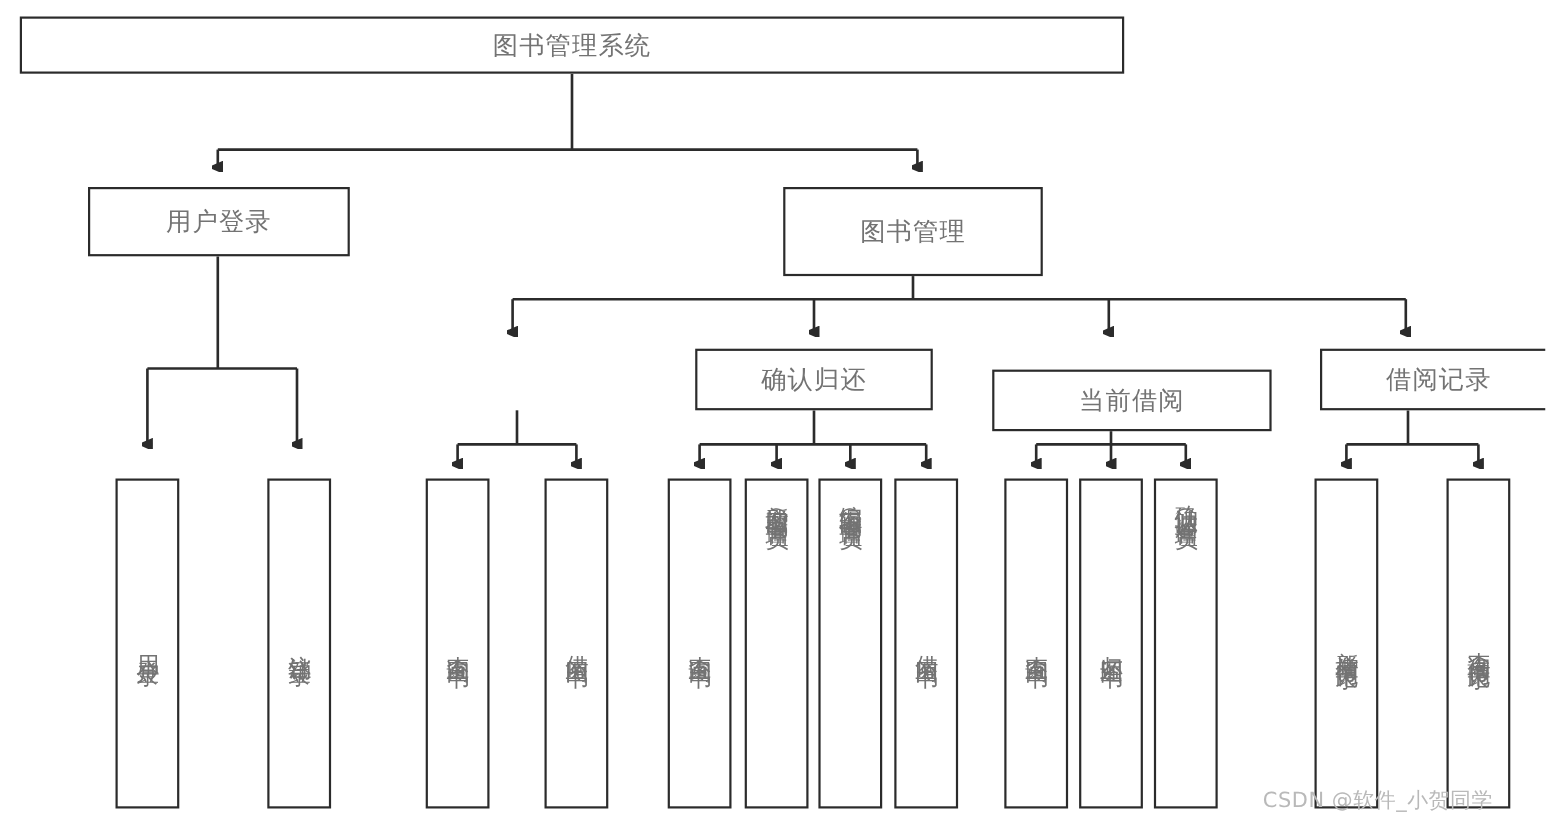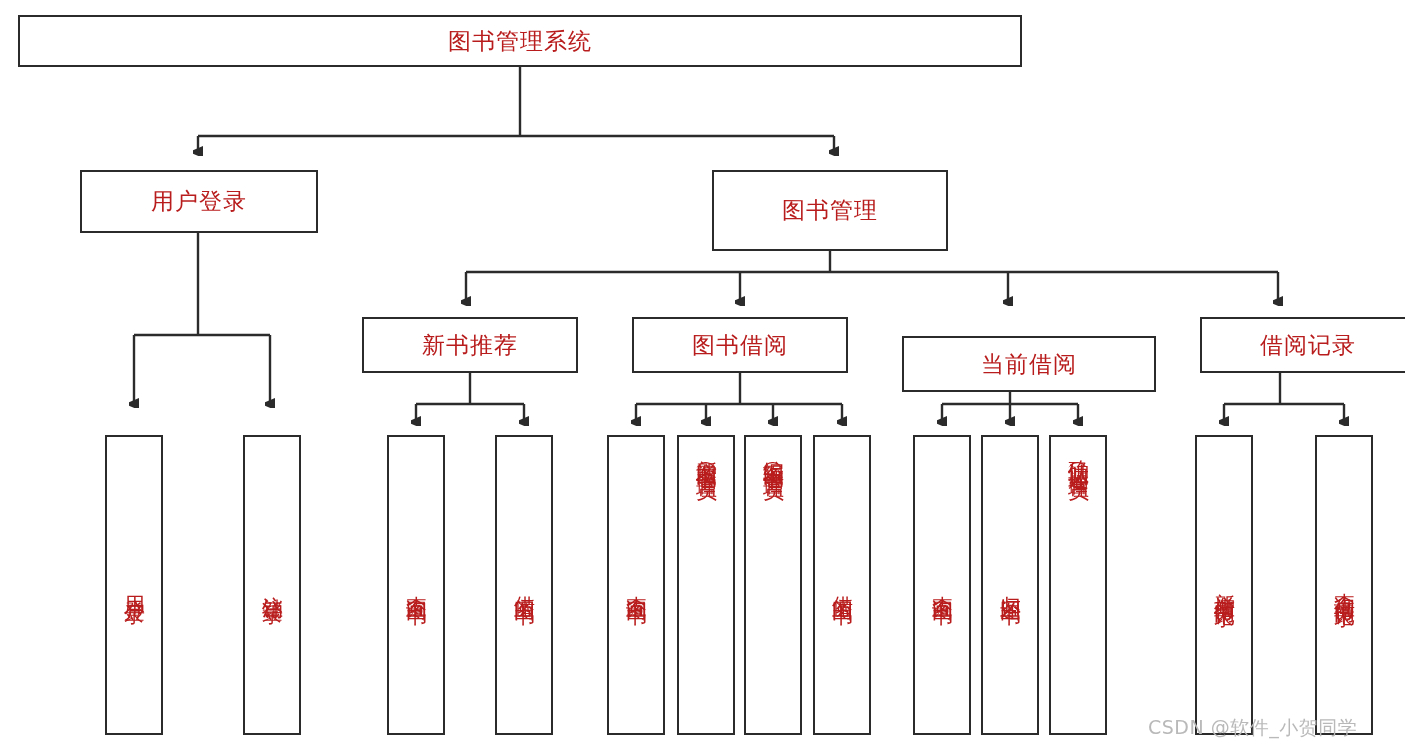--- a/index.html
+++ b/index.html
@@ -25,21 +25,21 @@
     height: 747px;
   }
   .node {
     position: absolute;
     box-sizing: border-box;
     border: 2px solid #2b2b2b;
     background: #ffffff;
     display: flex;
     align-items: center;
     justify-content: center;
-    color: #b91c1c;
+    color: #737373;
   }
   .node.horiz {
     font-size: 23px;
     letter-spacing: 1px;
   }
   .node.vert {
     font-size: 21px;
     padding-top: 6px;
     padding-bottom: 6px;
     align-items: flex-start;
@@ -122,25 +122,22 @@
     <span>图书管理系统</span>
   </div>
 
   <div class="node horiz" style="left:80px; top:170px; width:238px; height:63px;">
     <span>用户登录</span>
   </div>
   <div class="node horiz" style="left:712px; top:170px; width:236px; height:81px;">
     <span>图书管理</span>
   </div>
 
-  <div class="node horiz" style="left:362px; top:317px; width:216px; height:56px;">
-    <span>新书推荐</span>
-  </div>
   <div class="node horiz" style="left:632px; top:317px; width:216px; height:56px;">
-    <span>图书借阅</span>
+    <span>确认归还</span>
   </div>
   <div class="node horiz" style="left:902px; top:336px; width:254px; height:56px;">
     <span>当前借阅</span>
   </div>
   <div class="node horiz" style="left:1172px; top:317px; width:216px; height:56px;margin-left:28px;">
     <span>借阅记录</span>
   </div>
 
   <div class="node vert centered" style="left:105px; top:435px; width:58px; height:300px;">
     <span class="vlabel">用户登录</span>

